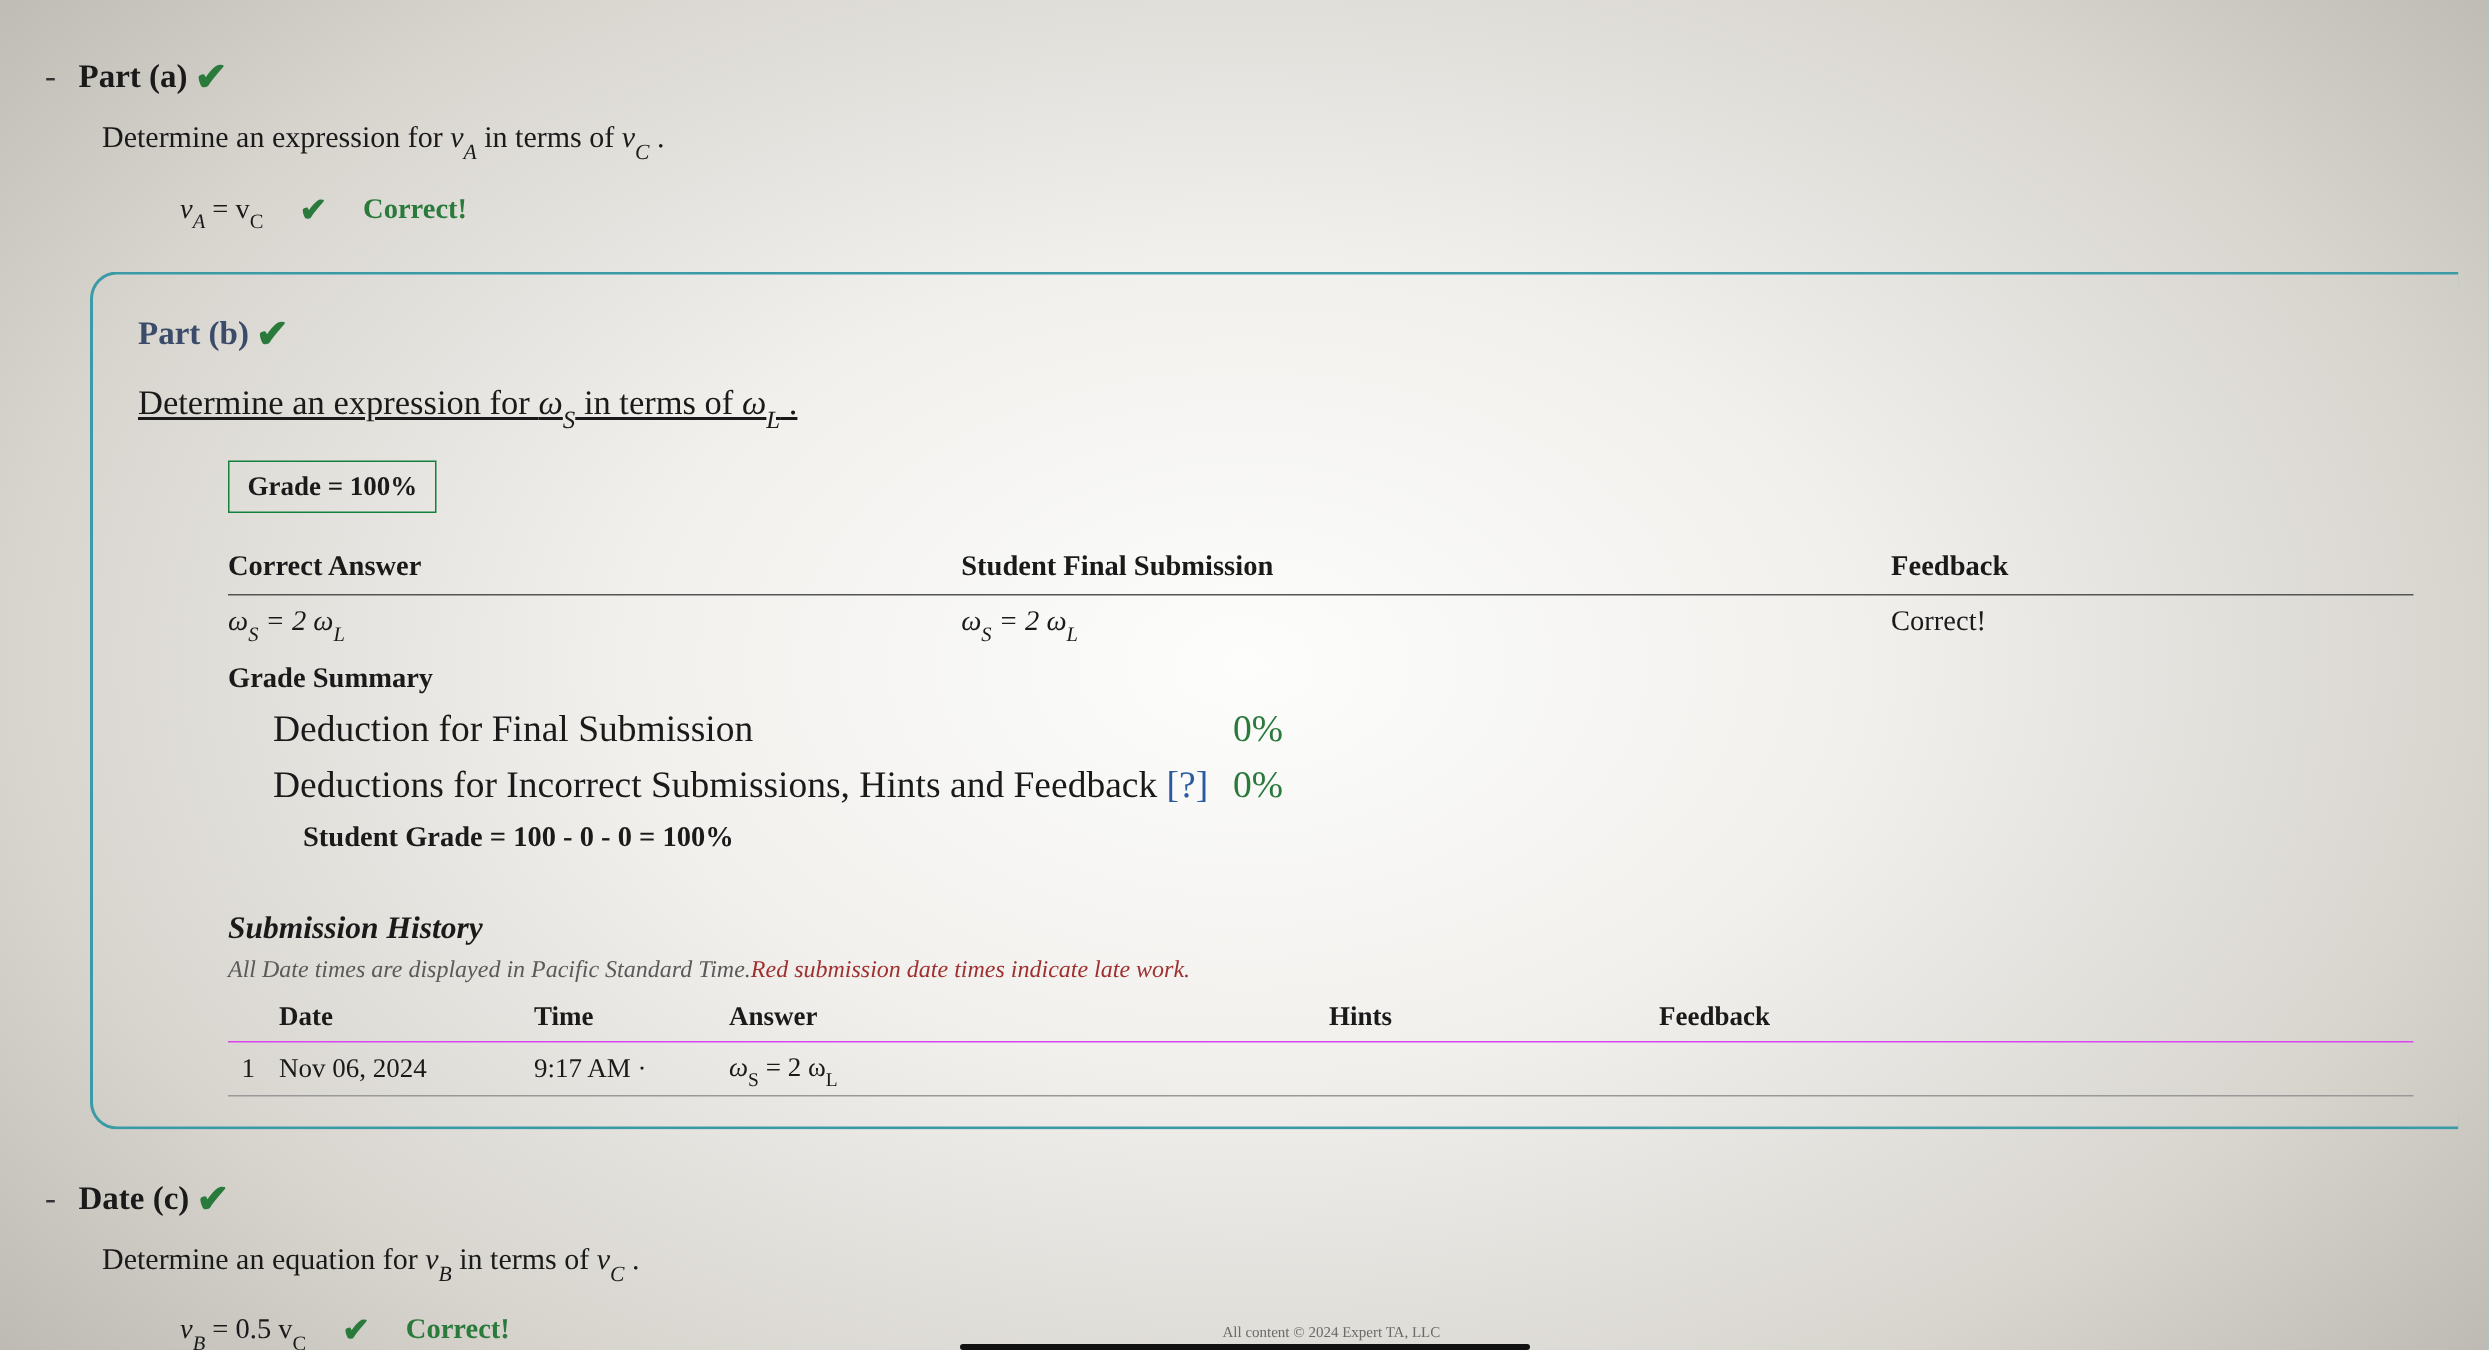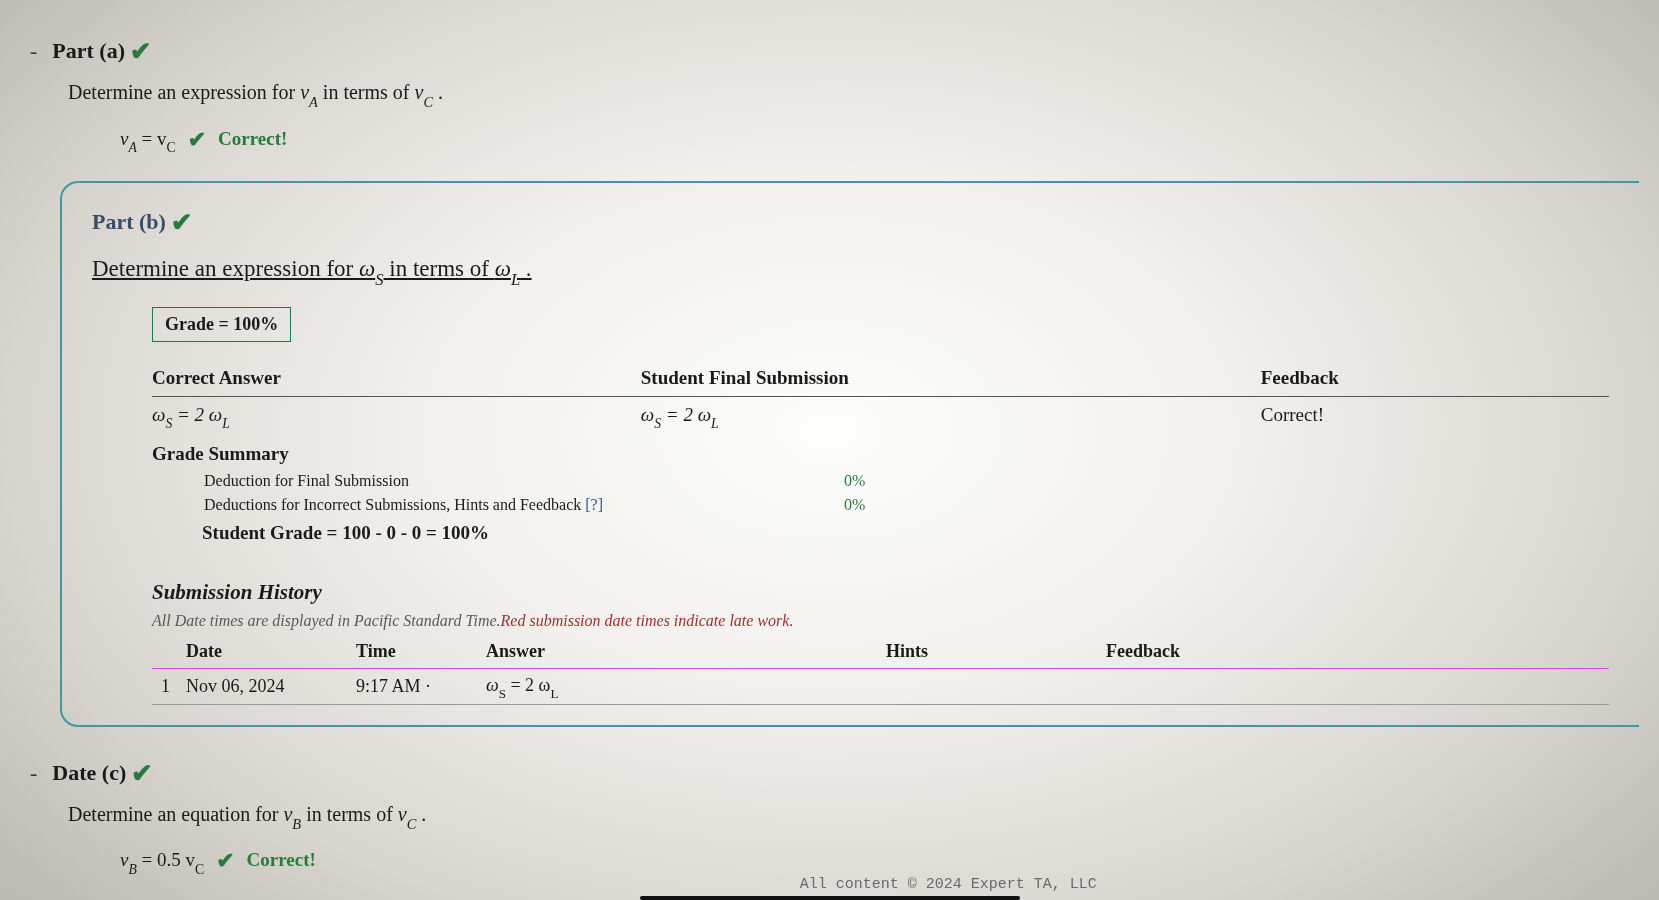--- a/index.html
+++ b/index.html
@@ -29,21 +29,21 @@
     margin: 8px 0 10px 48px;
     font-size: 20px;
   }
   .italic-sym { font-style: italic; }
   sub { font-size: 0.72em; position: relative; bottom: -0.2em; }
   .answer-line {
     margin-left: 100px;
     font-size: 19px;
     display: flex;
     align-items: baseline;
-    gap: 12px;
+    gap: 24px;
   }
   .correct-label { color: #2a7a3c; font-weight: bold; }
 
   
   .part-b-box {
     border: 2px solid #3a9aa6;
     border-bottom: 2px solid #3a9aa6;
     border-radius: 18px 0 0 18px;
     margin: 25px 0 25px 40px;
     padding: 18px 30px 20px 30px;
@@ -76,22 +76,22 @@
   }
   .col1 { flex: 0 0 33%; }
   .col2 { flex: 0 0 42%; }
   .col3 { flex: 1; }
   .col-head { font-weight: bold; font-size: 19px; }
   hr.table-rule { border: none; border-top: 1px solid #555; margin: 2px 0 4px 0; }
 
   .grade-summary { font-weight: bold; margin-top: 8px; }
   .indent-row {
     display: flex;
-    margin-left: 52px;
-    font-size: 16px;
+    margin-left: 30px;
+    font-size: 25px;
   }
   .indent-row .label { flex: 0 0 640px; }
   .pct { color: #2a7a3c; }
   .student-grade { font-weight: bold; margin-left: 50px; margin-top: 2px; }
 
   .help-link { color: #2a5aa0; text-decoration: none; }
 
   .sub-history-head { font-weight: bold; font-size: 21px; margin-top: 30px; font-style: italic; }
   .sub-note { font-style: italic; color: #5a5a5a; font-size: 16px; }
   .sub-note .late { color: #a03030; }
@@ -119,23 +119,22 @@
     width: 380px;
     height: 4px;
     background: #111;
     border-radius: 2px;
   }
   .footer-text {
     position: fixed;
     bottom: 4px;
     left: 50%;
     transform: translateX(-10%);
-    font-size: 15px;
+    font-size: 10px;
     color: #6a6a6a;
-    font-family: Liberation Mono, monospace;
   }
 </style>
 </head>
 <body>
 
 <div class="part-wrap">
   <div class="part-header">
     <span class="dash">-</span>
     <span>
       <span class="part-title">Part (a)</span>

